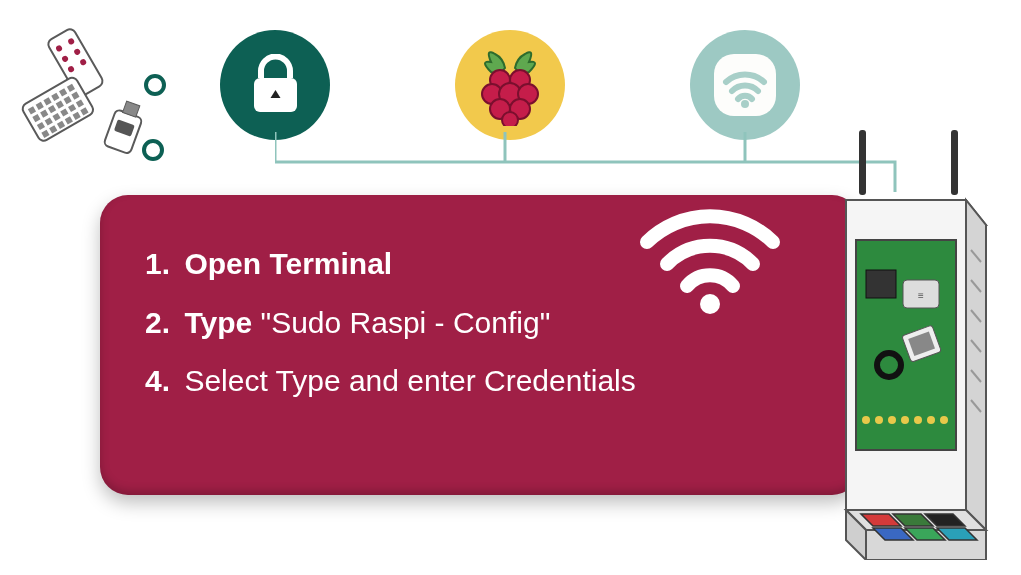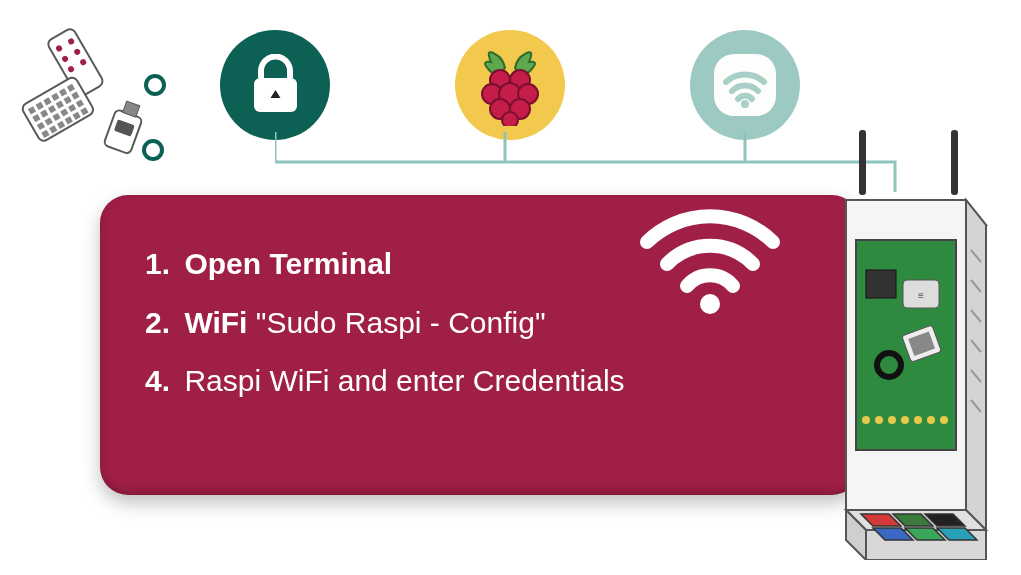--- a/index.html
+++ b/index.html
@@ -199,26 +199,26 @@
 </svg>
 
 <div class="card">
   <ol>
     <li>
       <span class="num">1.</span>
       <span class="bold">Open Terminal</span>
     </li>
     <li>
       <span class="num">2.</span>
-      <span class="bold">WiFi</span>
+      <span class="bold">Type</span>
       <span class="quoted">"Sudo Raspi - Config"</span>
     </li>
     <li>
       <span class="num">4.</span>
-      <span class="normal">Raspi WiFi and enter Credentials</span>
+      <span class="normal">Select Type and enter Credentials</span>
     </li>
   </ol>
 </div>
 
 <div class="wifi-large">
   <svg width="150" height="120" viewBox="0 0 150 120">
     <g fill="none" stroke="#ffffff" stroke-width="14" stroke-linecap="round">
       <path d="M12 42 a90 90 0 0 1 126 0"></path>
       <path d="M32 64 a60 60 0 0 1 86 0"></path>
       <path d="M52 86 a30 30 0 0 1 46 0"></path>

